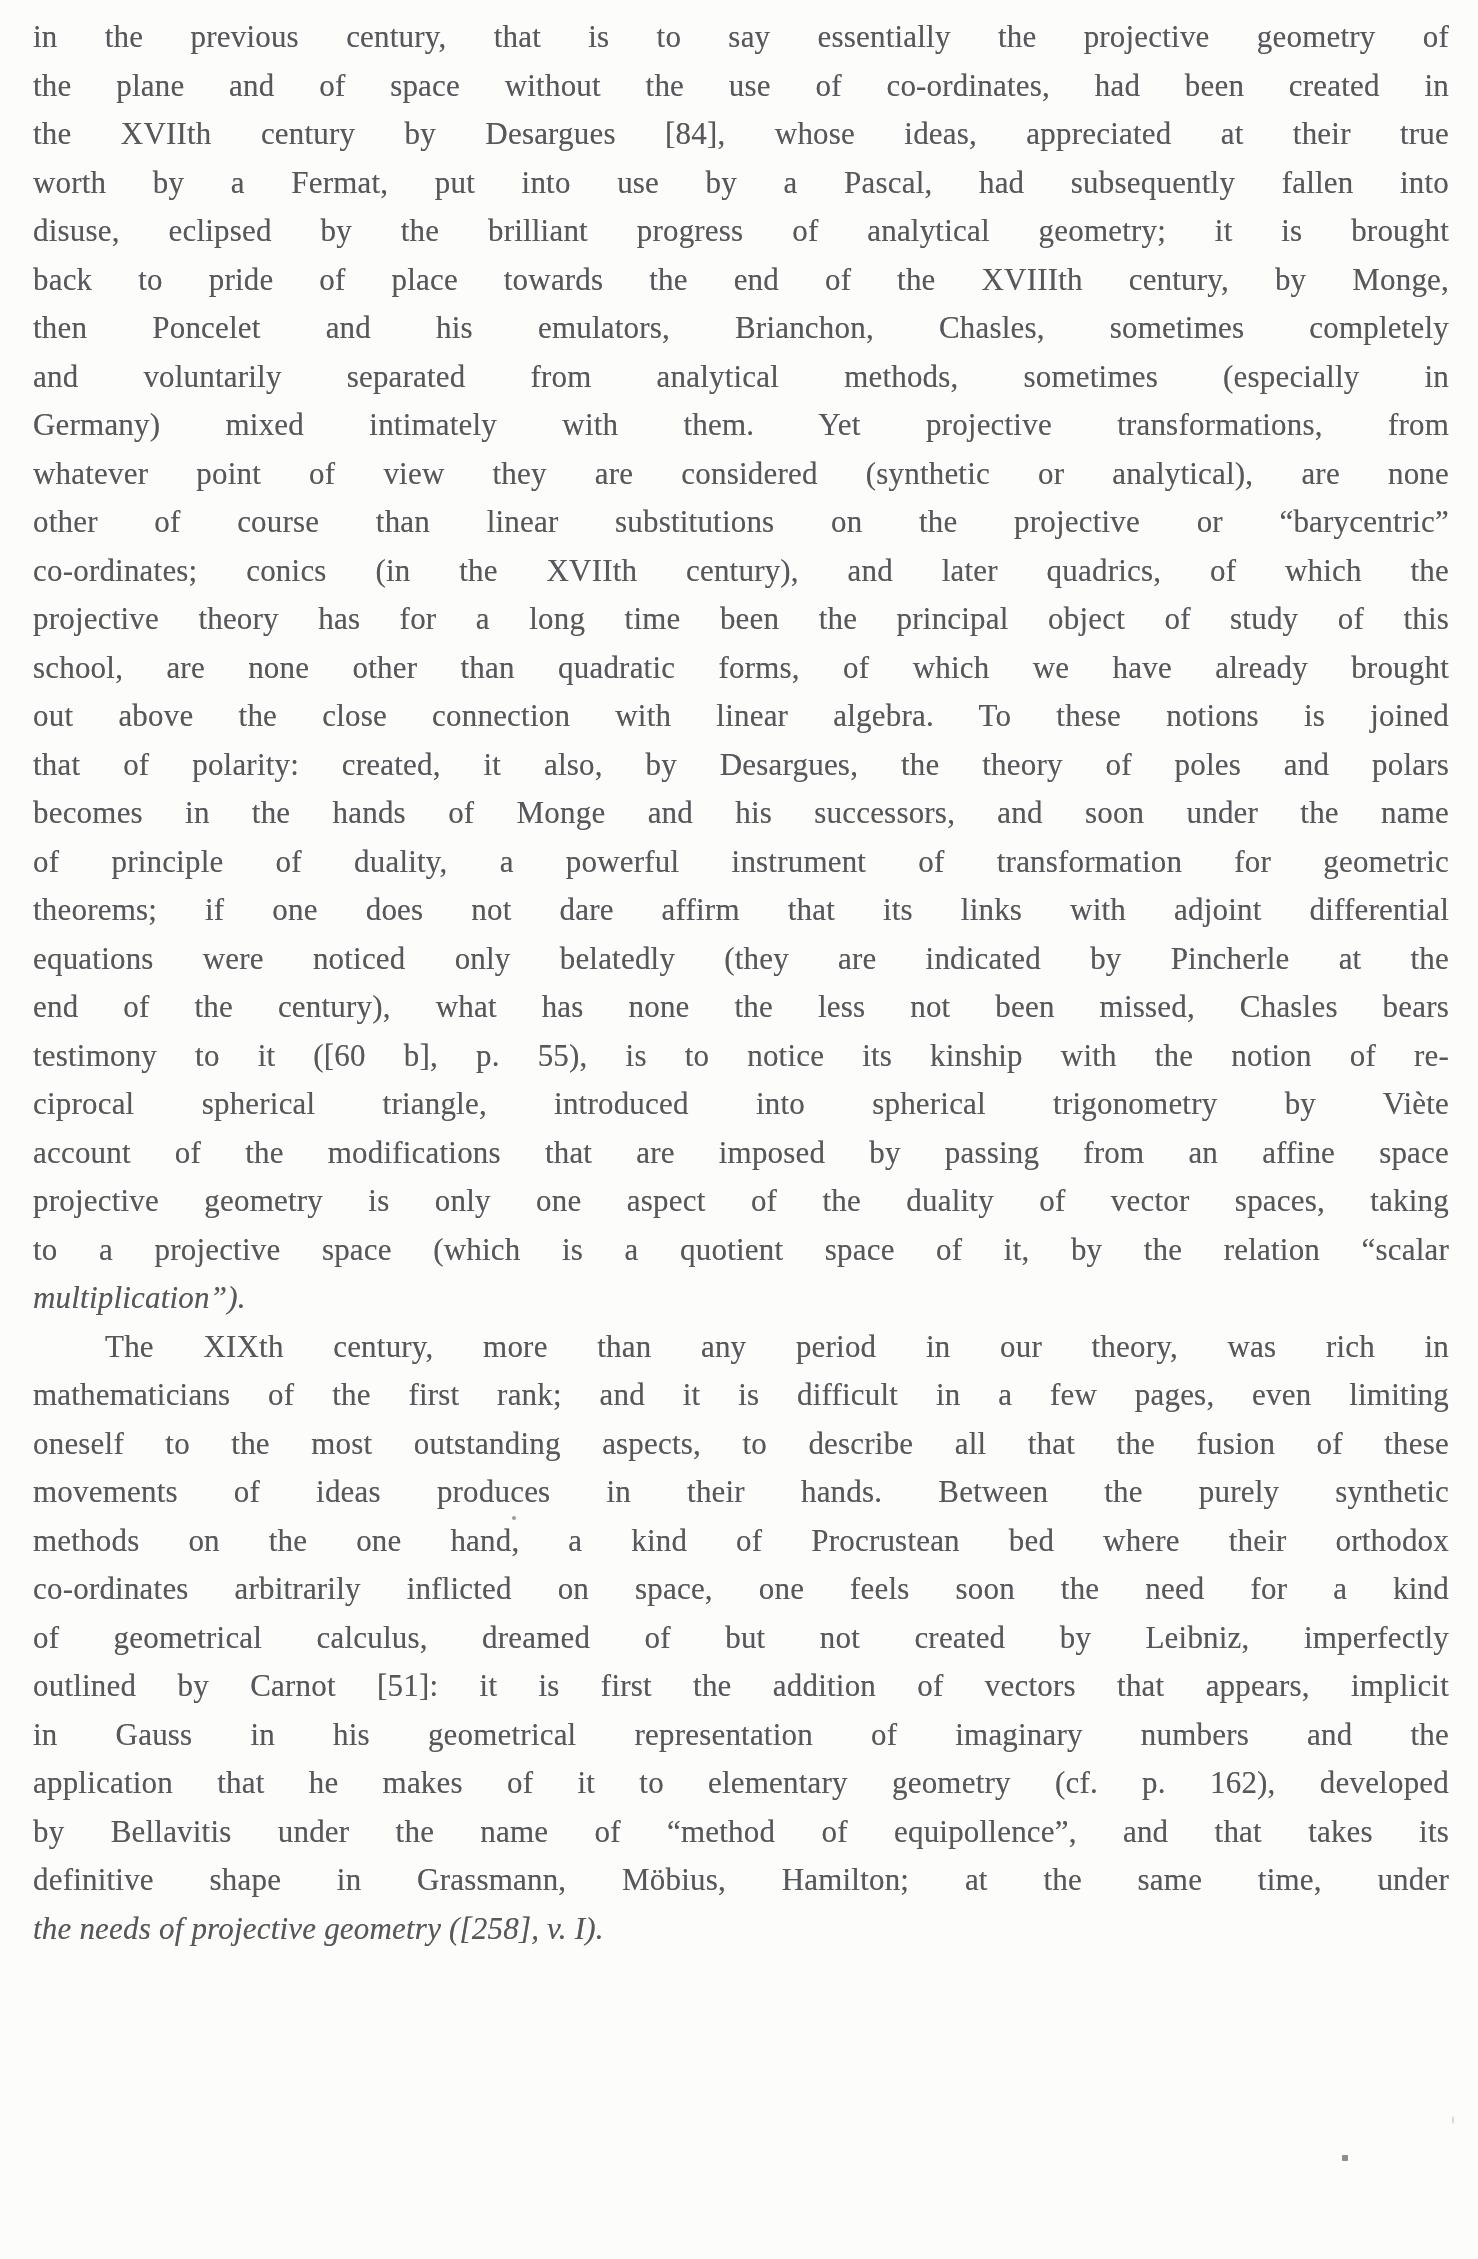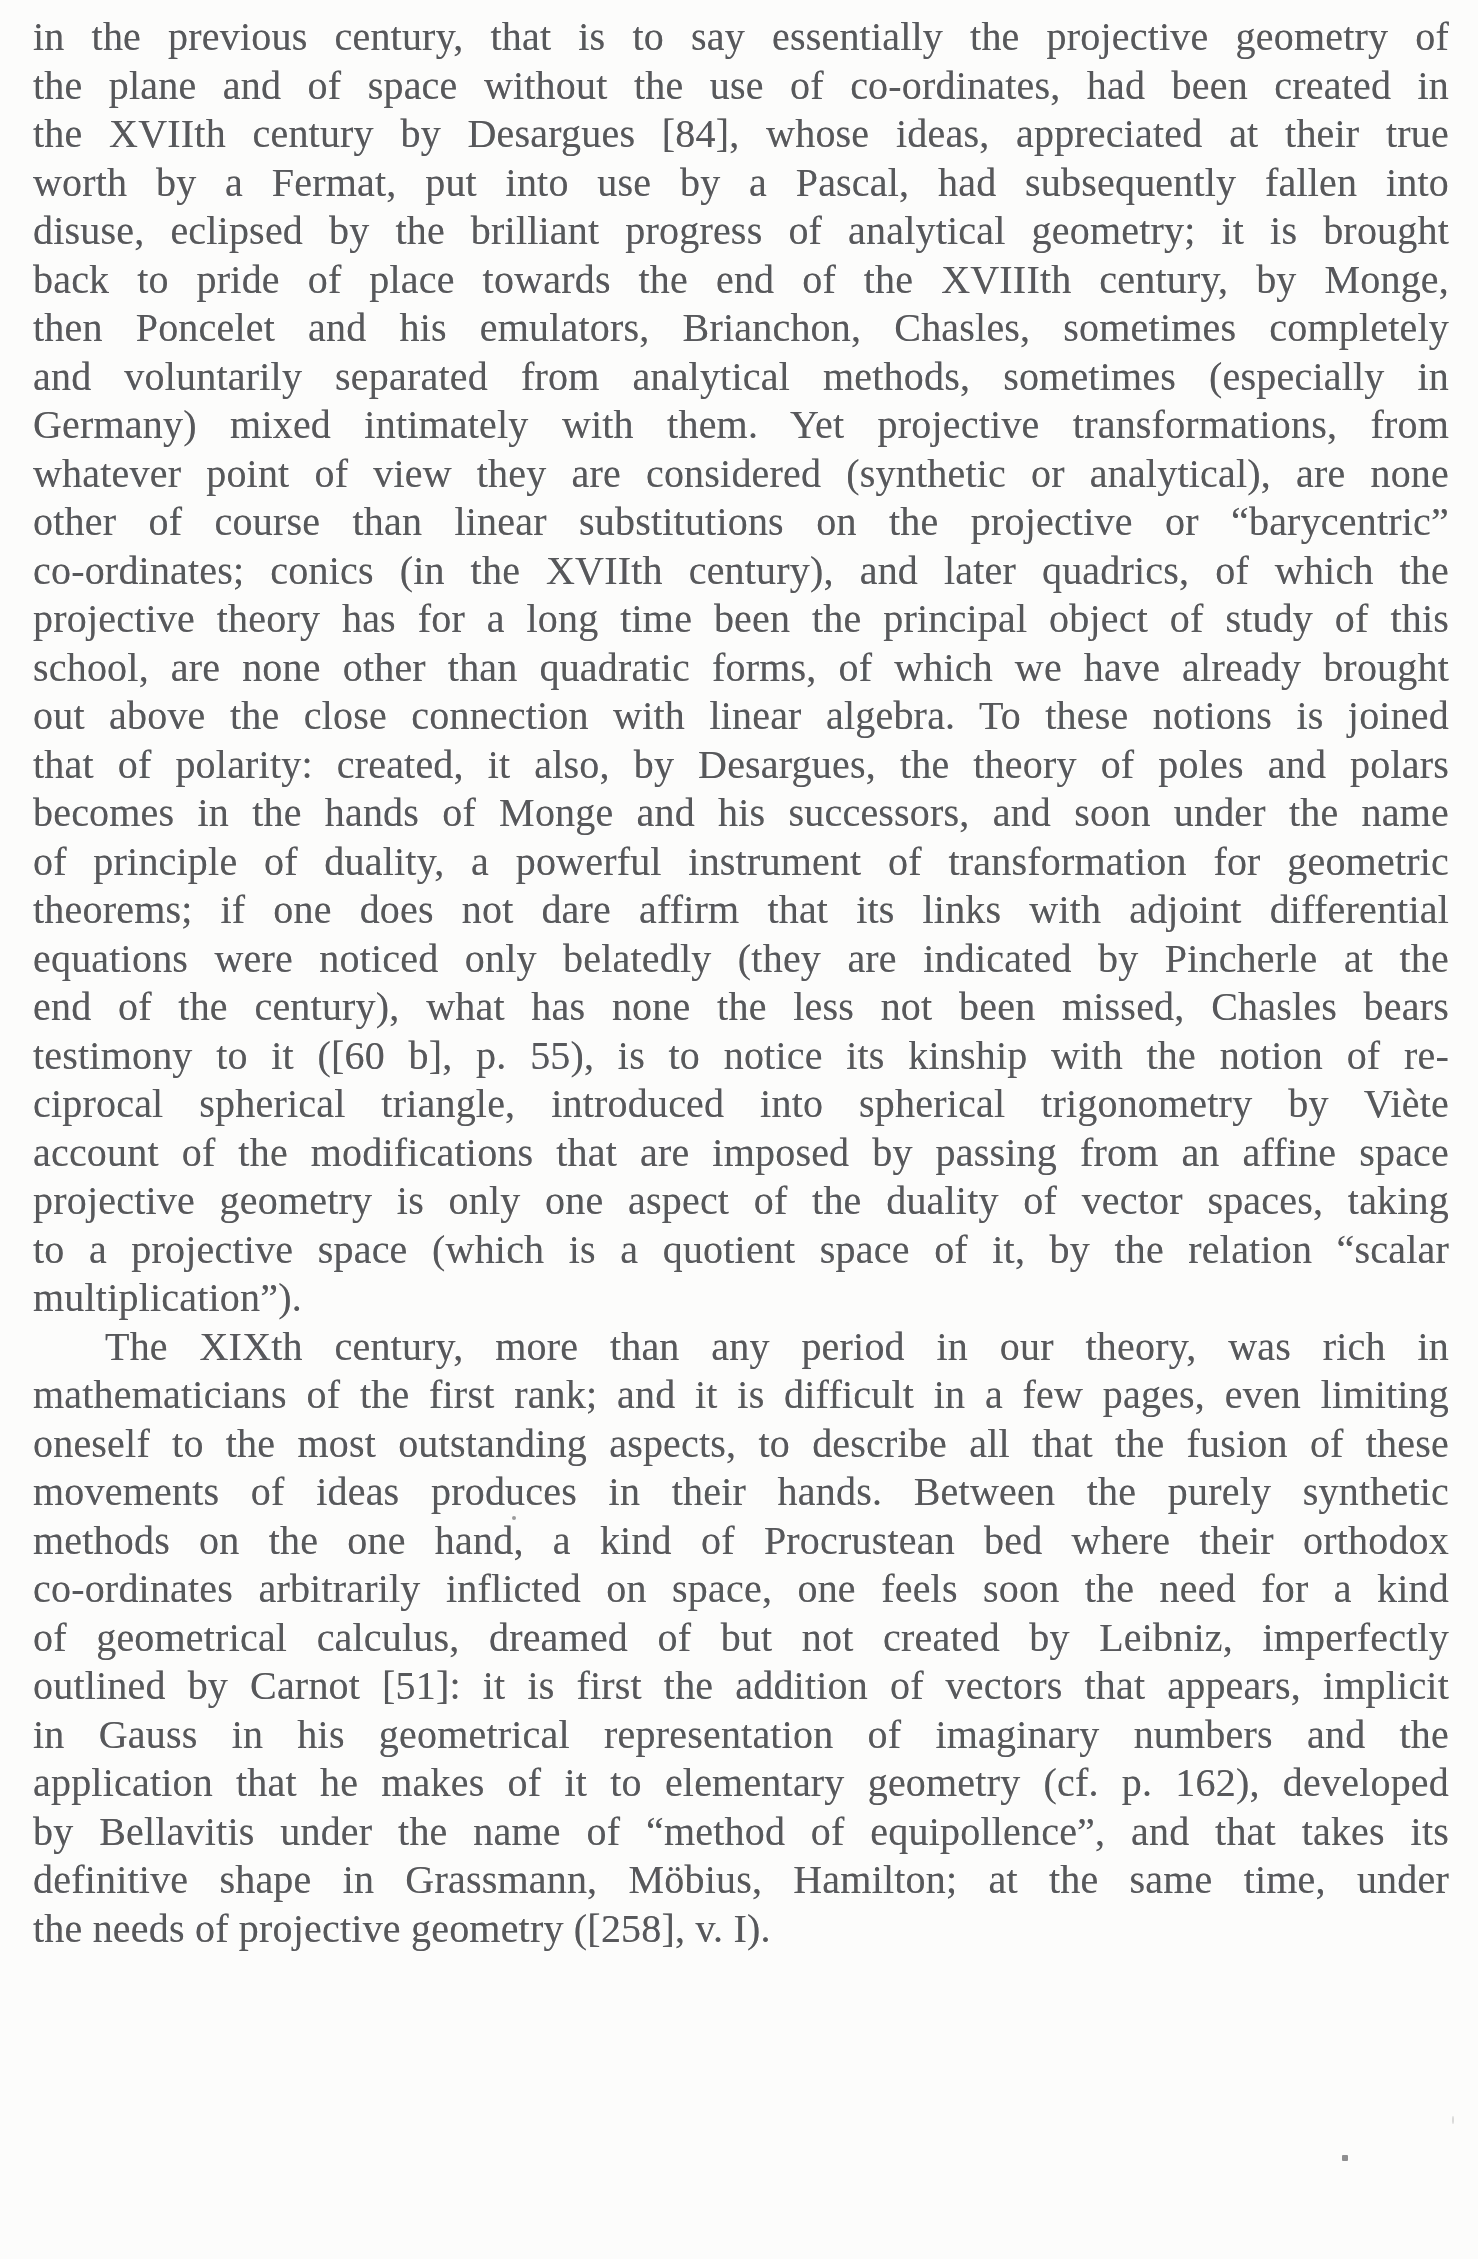--- a/index.html
+++ b/index.html
@@ -17,33 +17,34 @@
     position: absolute;
     inset: 0;
     background: #fcfcfb;
   }
   .text-block {
     position: absolute;
     left: 33px;
     top: 13px;
     width: 1416px;
     font-family: "Liberation Serif", "DejaVu Serif", serif;
-    font-size: 40px;
+    font-size: 31px;
     line-height: 48.5px;
     color: #57585b;
     letter-spacing: 0.2px;
     text-shadow: 0 0 0.6px rgba(87, 88, 91, 0.55);
   }
   .line {
     text-align: justify;
     text-align-last: justify;
     white-space: normal;
   }
   .line.end {
     text-align-last: left;
+    font-style: italic;
   }
   .line.indent {
     text-indent: 72px;
   }
   .speck {
     position: absolute;
     border-radius: 50%;
   }
   .speck.s1 {
     left: 1342px;

